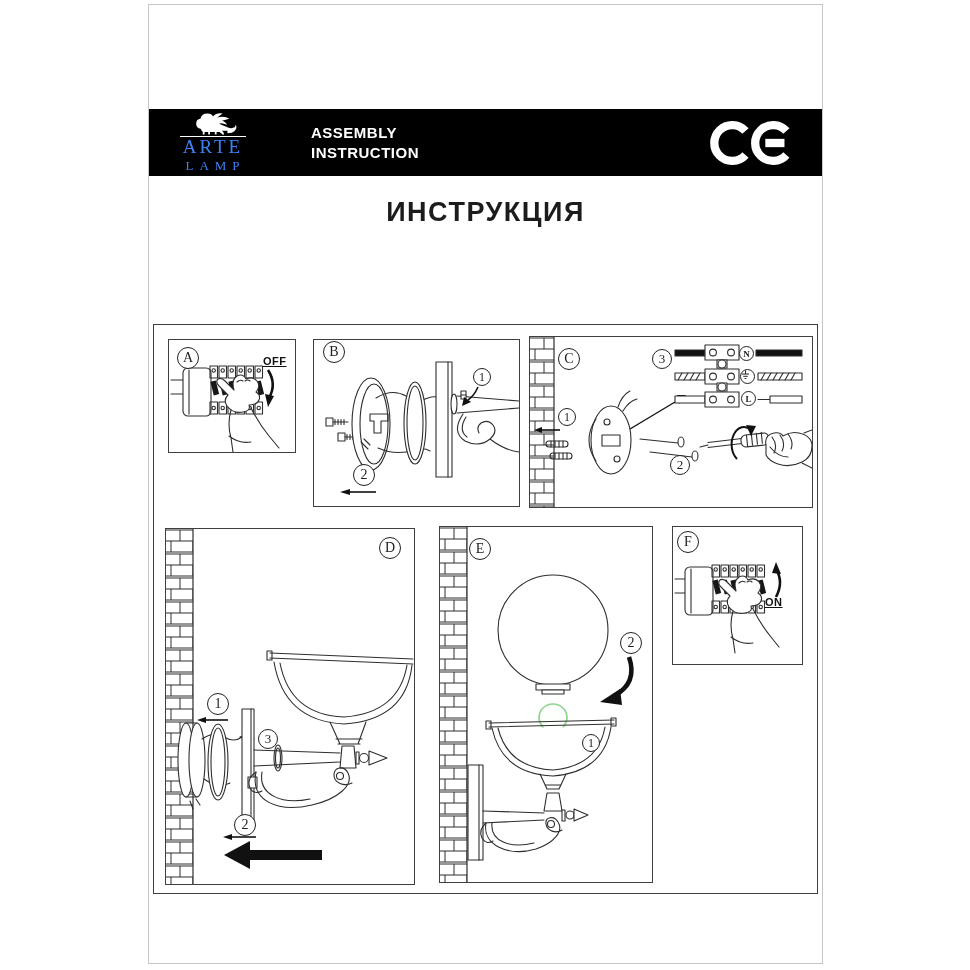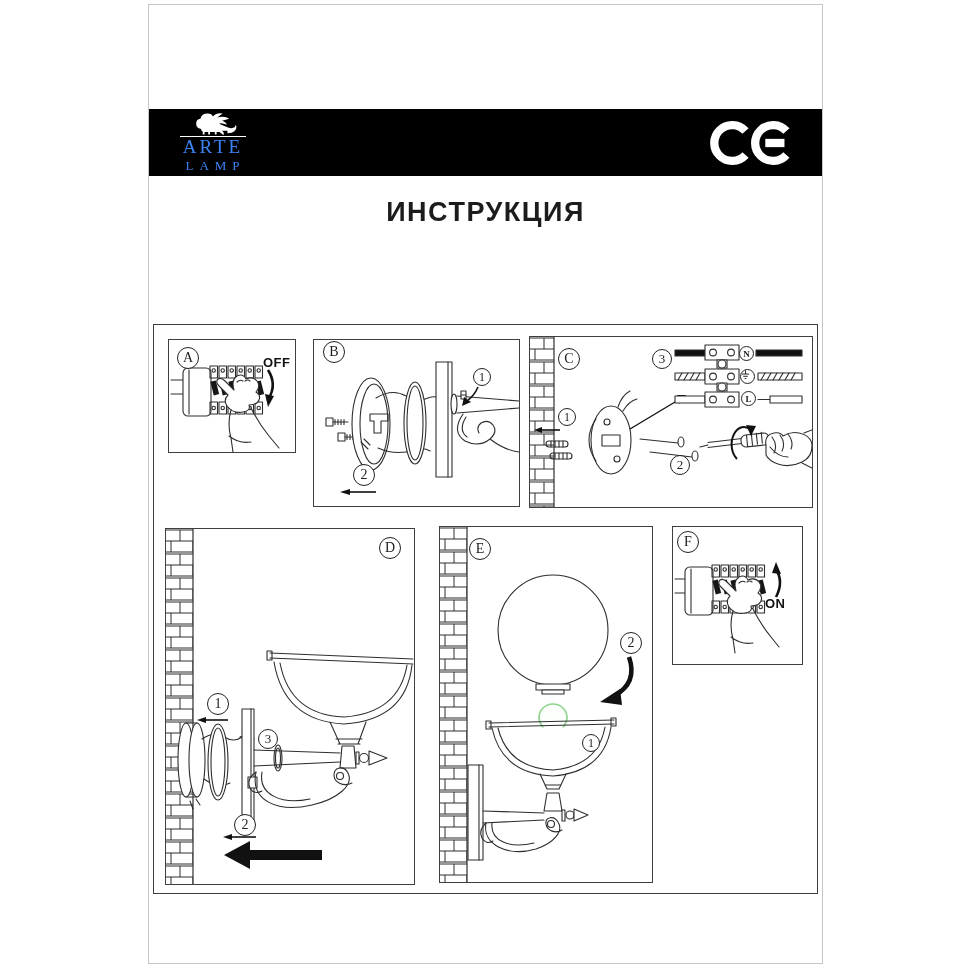--- a/index.html
+++ b/index.html
@@ -16,41 +16,45 @@
   .ru-title{position:absolute;left:0;top:192px;width:673px;text-align:center;font-size:27px;font-weight:bold;letter-spacing:1.5px;}
   .content-box{position:absolute;left:4px;top:319px;width:663px;height:568px;border:1.5px solid #3f3f3f;}
   .panel{position:absolute;border:1.5px solid #3f3f3f;background:#fff;}
   .panel svg{position:absolute;left:0;top:0;}
   .clbl{position:absolute;width:22px;height:22px;border:1.4px solid #222;border-radius:50%;display:flex;align-items:center;justify-content:center;font-family:"Liberation Serif",serif;font-size:14px;background:#fff;box-sizing:border-box;}
   .cstep{position:absolute;border:1.3px solid #222;border-radius:50%;display:flex;align-items:center;justify-content:center;font-family:"Liberation Serif",serif;background:#fff;box-sizing:border-box;}
   .cstep.m{width:20px;height:20px;font-size:13px;}
   .cstep.l{width:22px;height:22px;font-size:14px;}
   .cstep.s{width:18px;height:18px;font-size:12px;}
   .cterm{position:absolute;width:15px;height:15px;border:1.2px solid #222;border-radius:50%;display:flex;align-items:center;justify-content:center;font-family:"Liberation Serif",serif;font-size:9px;font-weight:bold;background:#fff;box-sizing:border-box;}
-  .switch-state{position:absolute;font-size:13px;font-weight:bold;color:#111;letter-spacing:.5px;}
+  .switch-state{position:absolute;font-size:11px;font-weight:bold;color:#111;letter-spacing:.5px;text-decoration:underline;}
   .lineart{stroke:#2e2e2e;stroke-width:1.1;fill:none;stroke-linecap:round;stroke-linejoin:round;}
   .whitefill{fill:#fff;}
 </style>
 </head>
 <body>
 
 <div class="page">
 
   <div class="header-bar">
     <div class="brand">
       <svg width="74" height="30" viewBox="0 0 100 40">
         <path fill="#fff" d="M30,30 q-8,-2 -8,-9 q0,-7 7,-8 q2,-9 12,-9 q7,0 9,5 q6,-7 16,-5 l-9,7 q12,-4 20,2 l-12,3 q7,2 8,7 q-8,-4 -13,-2 l16,7 q5,2 9,-1 q1,5 -6,6 l-14,0 q5,4 2,7 l-6,-5 -26,0 q-4,0 -5,-5 z"></path>
         <path fill="#fff" d="M74,32 q12,-1 14,-9 q4,9 -7,13 l-7,1 z"></path>
         <rect x="33" y="34" width="3" height="5" fill="#fff"></rect>
         <rect x="42" y="34" width="3" height="5" fill="#fff"></rect>
         <rect x="53" y="34" width="3" height="5" fill="#fff"></rect>
       </svg>
       <div class="brand-line"></div>
       <div class="brand-name">ARTE</div>
       <div class="brand-sub">LAMP</div>
+    </div>
+    <div class="doc-title">
+      <span>ASSEMBLY</span>
+      <span>INSTRUCTION</span>
     </div>
     <div class="ce">
       <svg width="98" height="46" viewBox="0 0 150 72">
         <path d="M57,17.3 A28,28 0 1 0 57,54.7" stroke="#fff" stroke-width="13" fill="none"></path>
         <path d="M121,17.3 A28,28 0 1 0 121,54.7" stroke="#fff" stroke-width="13" fill="none"></path>
         <path d="M88,36 H118" stroke="#fff" stroke-width="13" fill="none"></path>
       </svg>
     </div>
   </div>
 

